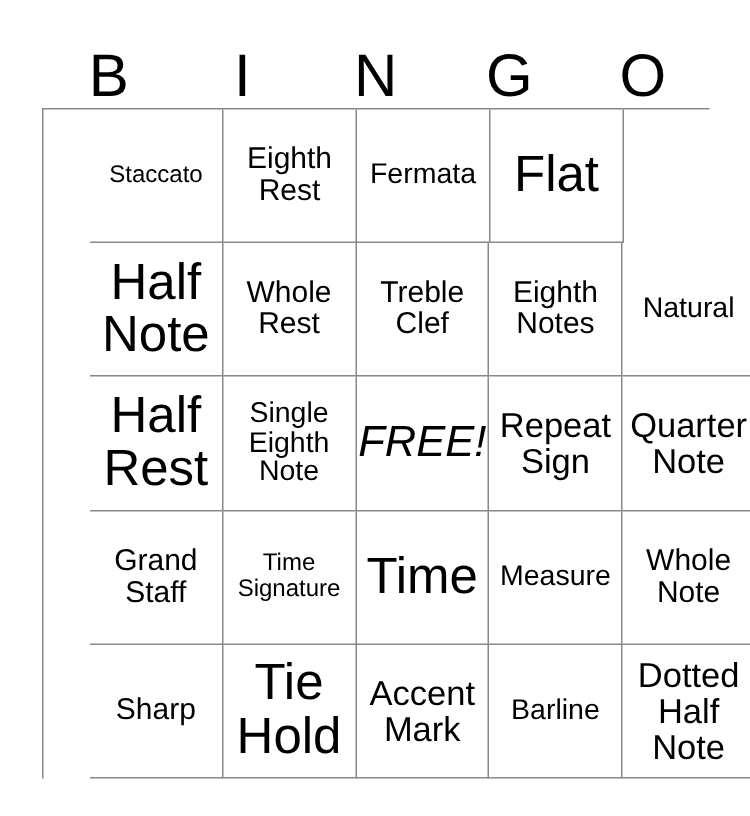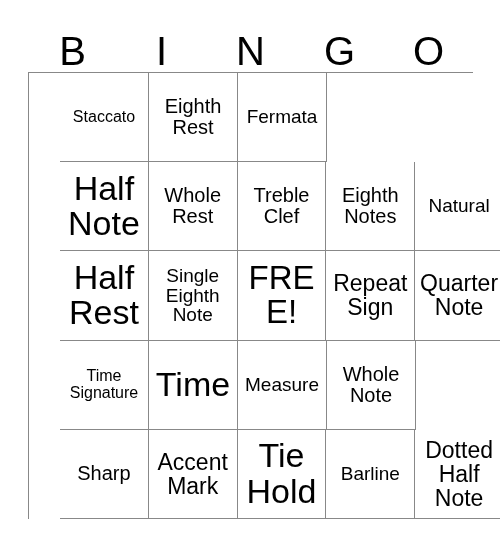--- a/index.html
+++ b/index.html
@@ -60,21 +60,21 @@
     padding: 0 1px;
   }
   .cell-text {
     display: block;
     width: 100%;
     line-height: 1.05;
     word-wrap: break-word;
   }
   
   .fs-xxl { font-size: 34px; }
-  .fs-xl  { font-size: 33px; }
+  .fs-xl  { font-size: 29px; font-style: italic; }
   .fs-l   { font-size: 20px; }
   .fs-m   { font-size: 23px; }
   .fs-s   { font-size: 19px; text-align: center; }
   .fs-xs  { font-size: 16px; }
 </style>
 </head>
 <body>
 
 <div class="bingo-card">
 
@@ -89,20 +89,23 @@
   <div class="grid">
       <div class="grid-row">
         <div class="cell">
           <span class="cell-text fs-xs">Staccato</span>
         </div>
         <div class="cell">
           <span class="cell-text fs-l">Eighth Rest</span>
         </div>
         <div class="cell">
           <span class="cell-text fs-s">Fermata</span>
+        </div>
+        <div class="cell">
+          <span class="cell-text fs-xxl">Flat</span>
         </div>
       </div>
       <div class="grid-row">
         <div class="cell">
           <span class="cell-text fs-xxl">Half Note</span>
         </div>
         <div class="cell">
           <span class="cell-text fs-l">Whole Rest</span>
         </div>
         <div class="cell">
@@ -127,41 +130,44 @@
         </div>
         <div class="cell">
           <span class="cell-text fs-m">Repeat Sign</span>
         </div>
         <div class="cell">
           <span class="cell-text fs-m">Quarter Note</span>
         </div>
       </div>
       <div class="grid-row">
         <div class="cell">
+          <span class="cell-text fs-l">Grand Staff</span>
+        </div>
+        <div class="cell">
           <span class="cell-text fs-xs">Time Signature</span>
         </div>
         <div class="cell">
           <span class="cell-text fs-xxl">Time</span>
         </div>
         <div class="cell">
           <span class="cell-text fs-s">Measure</span>
         </div>
         <div class="cell">
           <span class="cell-text fs-l">Whole Note</span>
         </div>
       </div>
       <div class="grid-row">
         <div class="cell">
           <span class="cell-text fs-l">Sharp</span>
         </div>
         <div class="cell">
-          <span class="cell-text fs-m">Accent Mark</span>
+          <span class="cell-text fs-xxl">Tie Hold</span>
         </div>
         <div class="cell">
-          <span class="cell-text fs-xxl">Tie Hold</span>
+          <span class="cell-text fs-m">Accent Mark</span>
         </div>
         <div class="cell">
           <span class="cell-text fs-s">Barline</span>
         </div>
         <div class="cell">
           <span class="cell-text fs-m">Dotted Half Note</span>
         </div>
       </div>
     </div>
 

